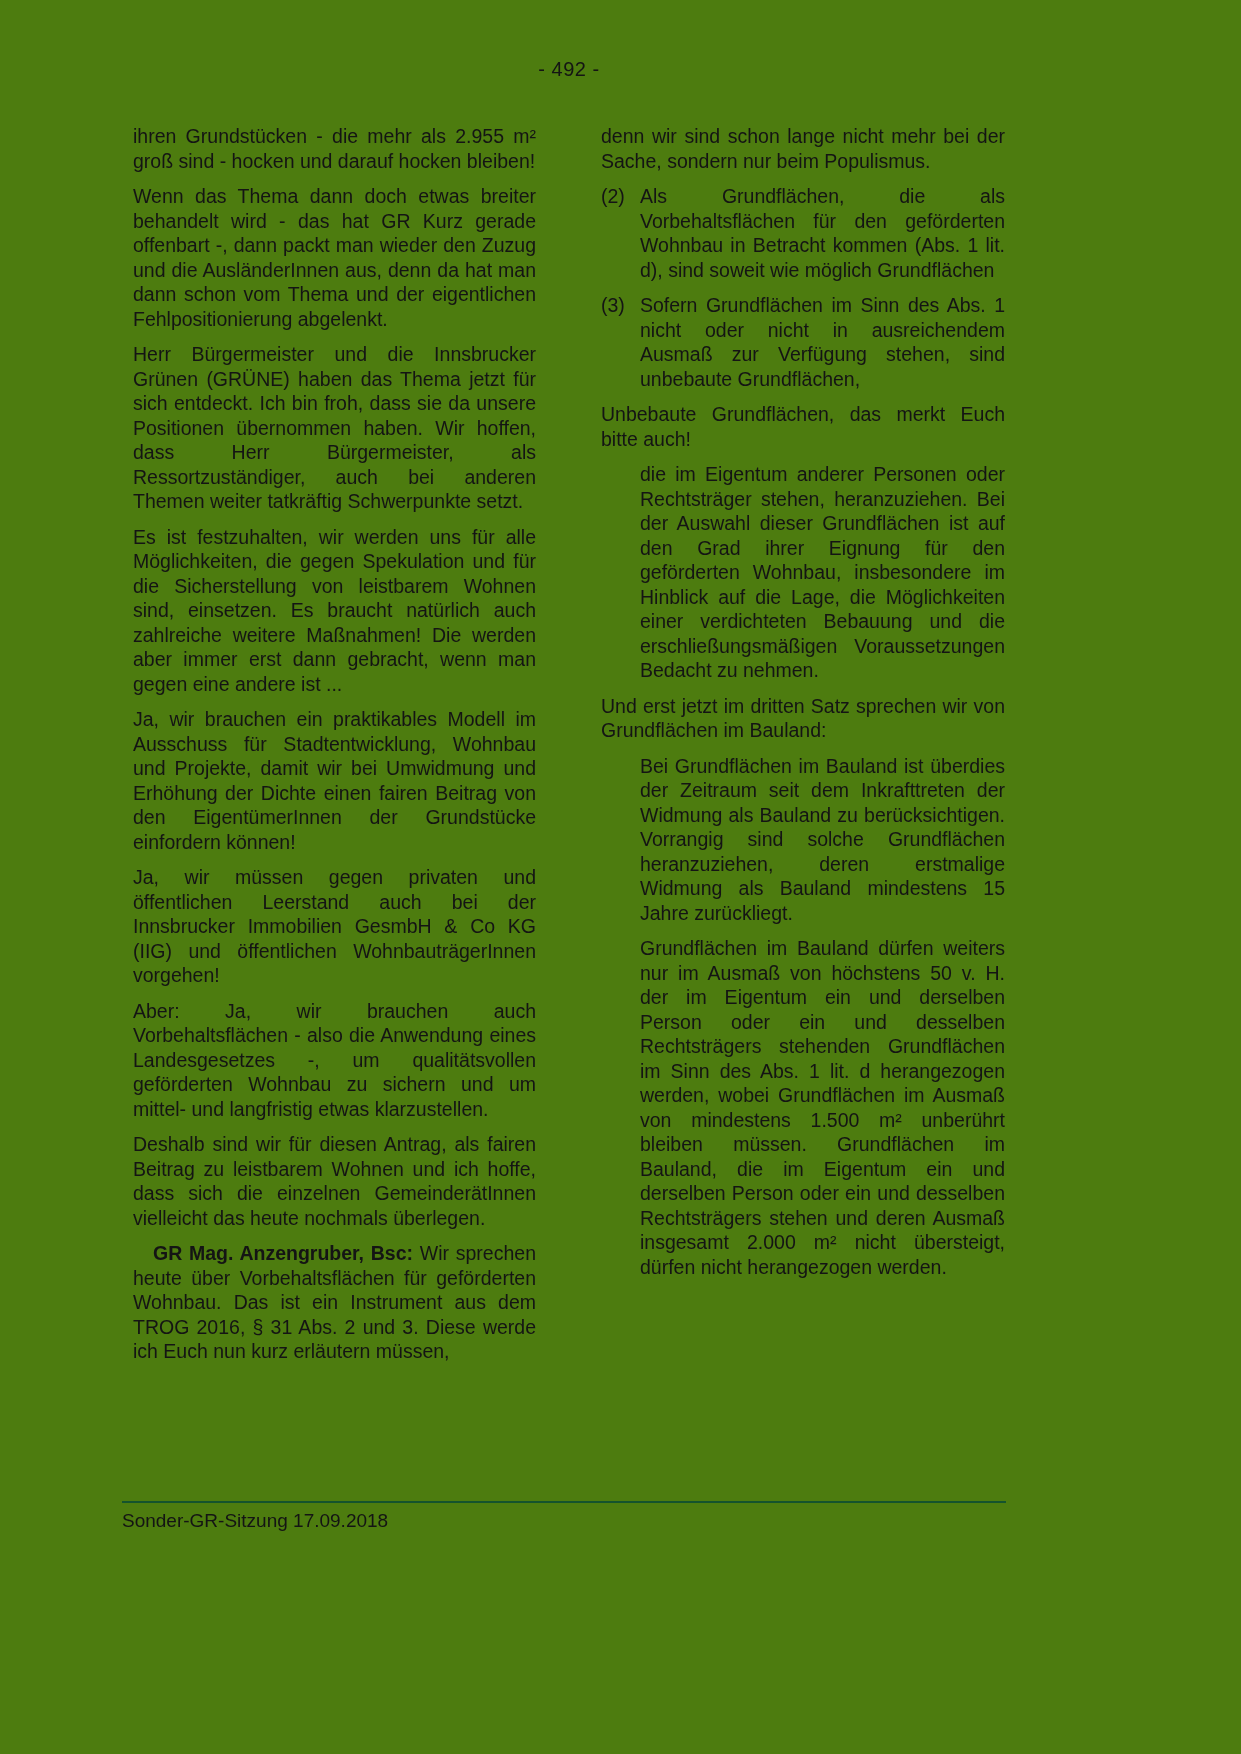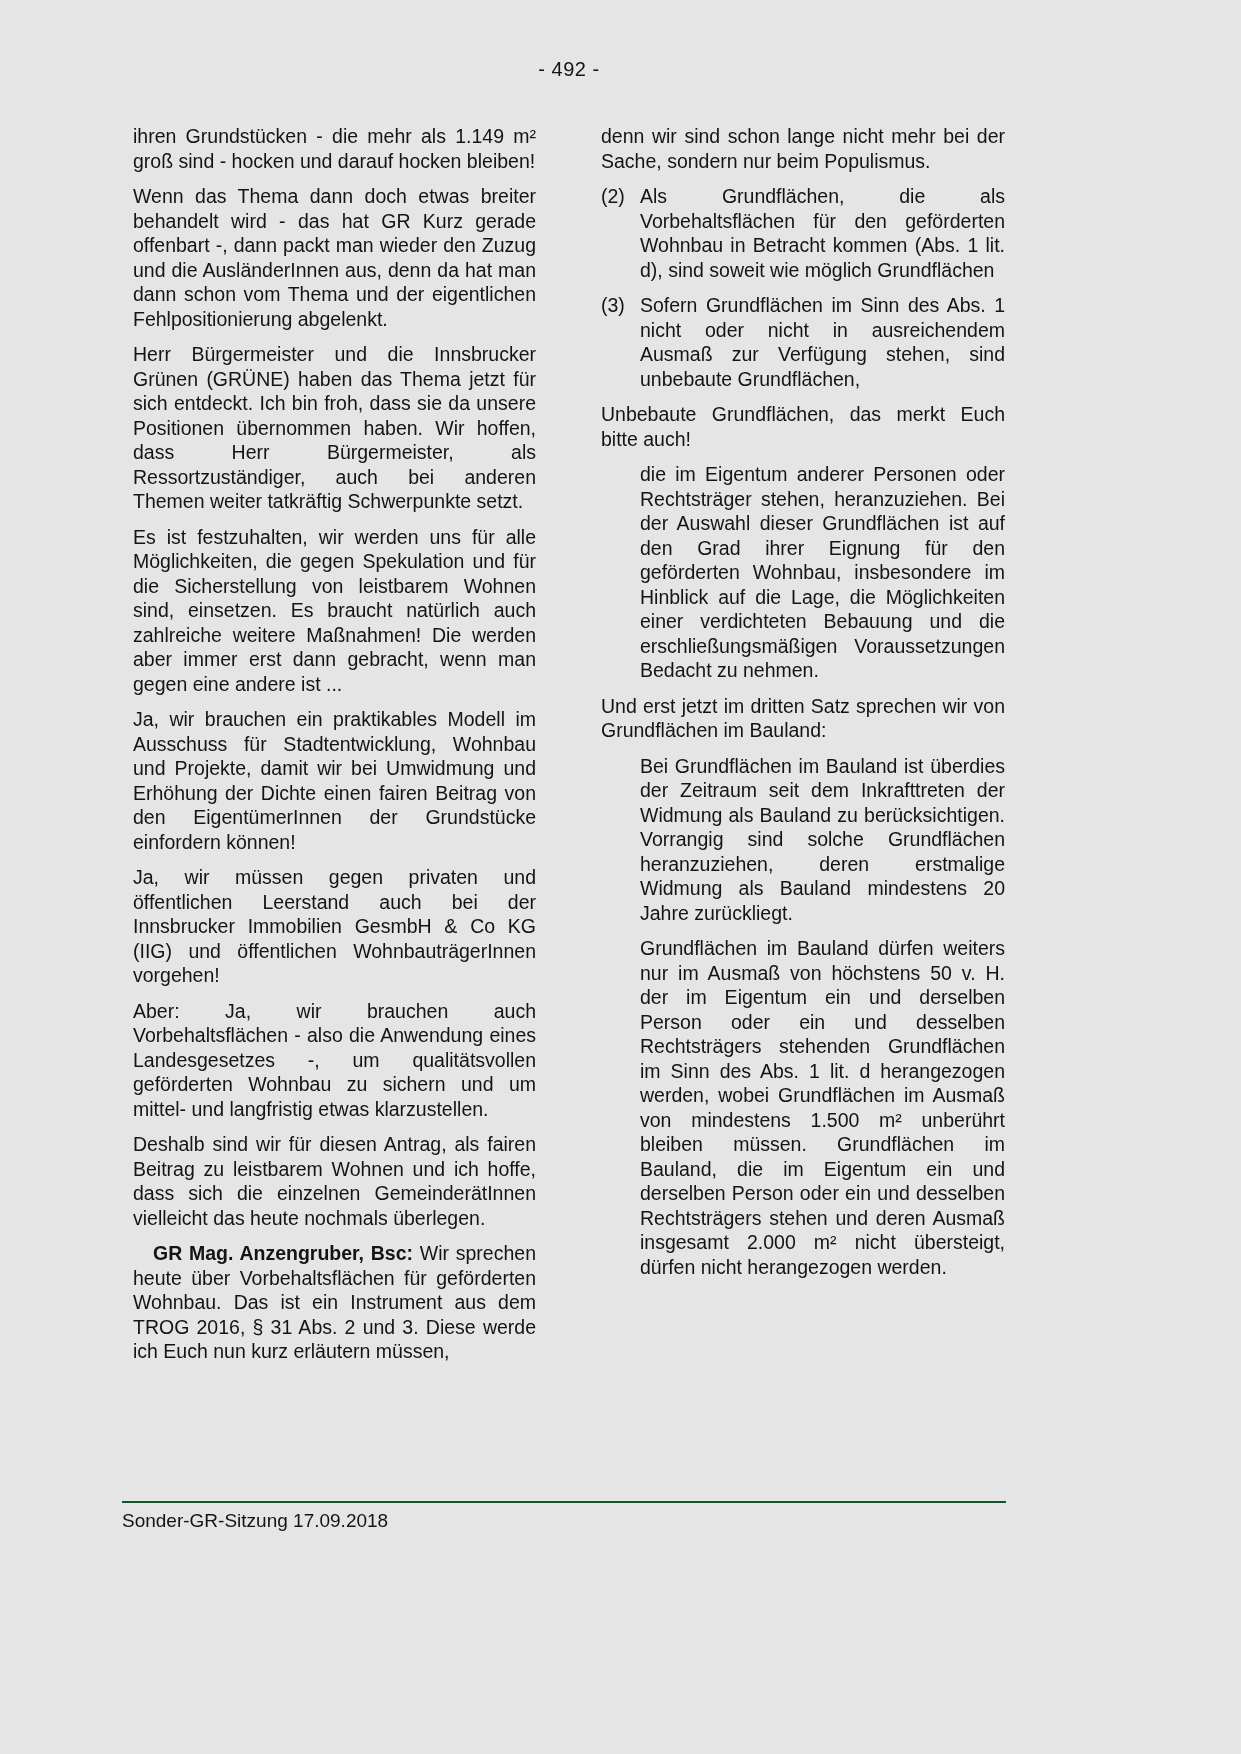--- a/index.html
+++ b/index.html
@@ -9,21 +9,21 @@
     background: #ffffff;
   }
   body {
     position: relative;
     font-family: "Liberation Sans", sans-serif;
     color: #141414;
   }
   .sheet {
     position: absolute;
     inset: 0;
-    background: #e5e5e5;
+    background: #4d7c0f;
   }
   .page-number {
     position: absolute;
     top: 58px;
     left: 133px;
     width: 872px;
     text-align: center;
     font-size: 20px;
     letter-spacing: 0.5px;
   }
@@ -73,21 +73,21 @@
 </head>
 <body>
 
 <div class="sheet">
 
   <div class="page-number">- 492 -</div>
 
   <div class="content">
 
     <div class="col left">
-      <p>ihren Grundstücken - die mehr als 1.149 m² groß sind - hocken und darauf hocken bleiben!</p>
+      <p>ihren Grundstücken - die mehr als 2.955 m² groß sind - hocken und darauf hocken bleiben!</p>
       <p>Wenn das Thema dann doch etwas breiter behandelt wird - das hat GR Kurz gerade offenbart -, dann packt man wieder den Zuzug und die AusländerInnen aus, denn da hat man dann schon vom Thema und der eigentlichen Fehlpositionierung abgelenkt.</p>
       <p>Herr Bürgermeister und die Innsbrucker Grünen (GRÜNE) haben das Thema jetzt für sich entdeckt. Ich bin froh, dass sie da unsere Positionen übernommen haben. Wir hoffen, dass Herr Bürgermeister, als Ressortzuständiger, auch bei anderen Themen weiter tatkräftig Schwerpunkte setzt.</p>
       <p>Es ist festzuhalten, wir werden uns für alle Möglichkeiten, die gegen Spekulation und für die Sicherstellung von leistbarem Wohnen sind, einsetzen. Es braucht natürlich auch zahlreiche weitere Maßnahmen! Die werden aber immer erst dann gebracht, wenn man gegen eine andere ist ...</p>
       <p>Ja, wir brauchen ein praktikables Modell im Ausschuss für Stadtentwicklung, Wohnbau und Projekte, damit wir bei Umwidmung und Erhöhung der Dichte einen fairen Beitrag von den EigentümerInnen der Grundstücke einfordern können!</p>
       <p>Ja, wir müssen gegen privaten und öffentlichen Leerstand auch bei der Innsbrucker Immobilien GesmbH &amp; Co KG (IIG) und öffentlichen WohnbauträgerInnen vorgehen!</p>
       <p>Aber: Ja, wir brauchen auch Vorbehaltsflächen - also die Anwendung eines Landesgesetzes -, um qualitätsvollen geförderten Wohnbau zu sichern und um mittel- und langfristig etwas klarzustellen.</p>
       <p>Deshalb sind wir für diesen Antrag, als fairen Beitrag zu leistbarem Wohnen und ich hoffe, dass sich die einzelnen GemeinderätInnen vielleicht das heute nochmals überlegen.</p>
       <p><b class="speaker">GR Mag. Anzengruber, Bsc:</b> <span>Wir sprechen heute über Vorbehaltsflächen für geförderten Wohnbau. Das ist ein Instrument aus dem TROG 2016, § 31 Abs. 2 und 3. Diese werde ich Euch nun kurz erläutern müssen,</span></p>
     </div>
 
@@ -99,21 +99,21 @@
 
 
       <p class="numbered"><span class="num">(3)</span><span>Sofern Grundflächen im Sinn des Abs. 1 nicht oder nicht in ausreichendem Ausmaß zur Verfügung stehen, sind unbebaute Grundflächen,</span></p>
 
       <p class="plain">Unbebaute Grundflächen, das merkt Euch bitte auch!</p>
 
       <p class="indented">die im Eigentum anderer Personen oder Rechtsträger stehen, heranzuziehen. Bei der Auswahl dieser Grundflächen ist auf den Grad ihrer Eignung für den geförderten Wohnbau, insbesondere im Hinblick auf die Lage, die Möglichkeiten einer verdichteten Bebauung und die erschließungsmäßigen Voraussetzungen Bedacht zu nehmen.</p>
 
       <p class="plain">Und erst jetzt im dritten Satz sprechen wir von Grundflächen im Bauland:</p>
 
-      <p class="indented">Bei Grundflächen im Bauland ist überdies der Zeitraum seit dem Inkrafttreten der Widmung als Bauland zu berücksichtigen. Vorrangig sind solche Grundflächen heranzuziehen, deren erstmalige Widmung als Bauland mindestens 20 Jahre zurückliegt.</p>
+      <p class="indented">Bei Grundflächen im Bauland ist überdies der Zeitraum seit dem Inkrafttreten der Widmung als Bauland zu berücksichtigen. Vorrangig sind solche Grundflächen heranzuziehen, deren erstmalige Widmung als Bauland mindestens 15 Jahre zurückliegt.</p>
 
       <p class="indented">Grundflächen im Bauland dürfen weiters nur im Ausmaß von höchstens 50 v. H. der im Eigentum ein und derselben Person oder ein und desselben Rechtsträgers stehenden Grundflächen im Sinn des Abs. 1 lit. d herangezogen werden, wobei Grundflächen im Ausmaß von mindestens 1.500 m² unberührt bleiben müssen. Grundflächen im Bauland, die im Eigentum ein und derselben Person oder ein und desselben Rechtsträgers stehen und deren Ausmaß insgesamt 2.000 m² nicht übersteigt, dürfen nicht herangezogen werden.</p>
     </div>
 
   </div>
 
   <div class="footer">
     <div>Sonder-GR-Sitzung 17.09.2018</div>
   </div>
 

